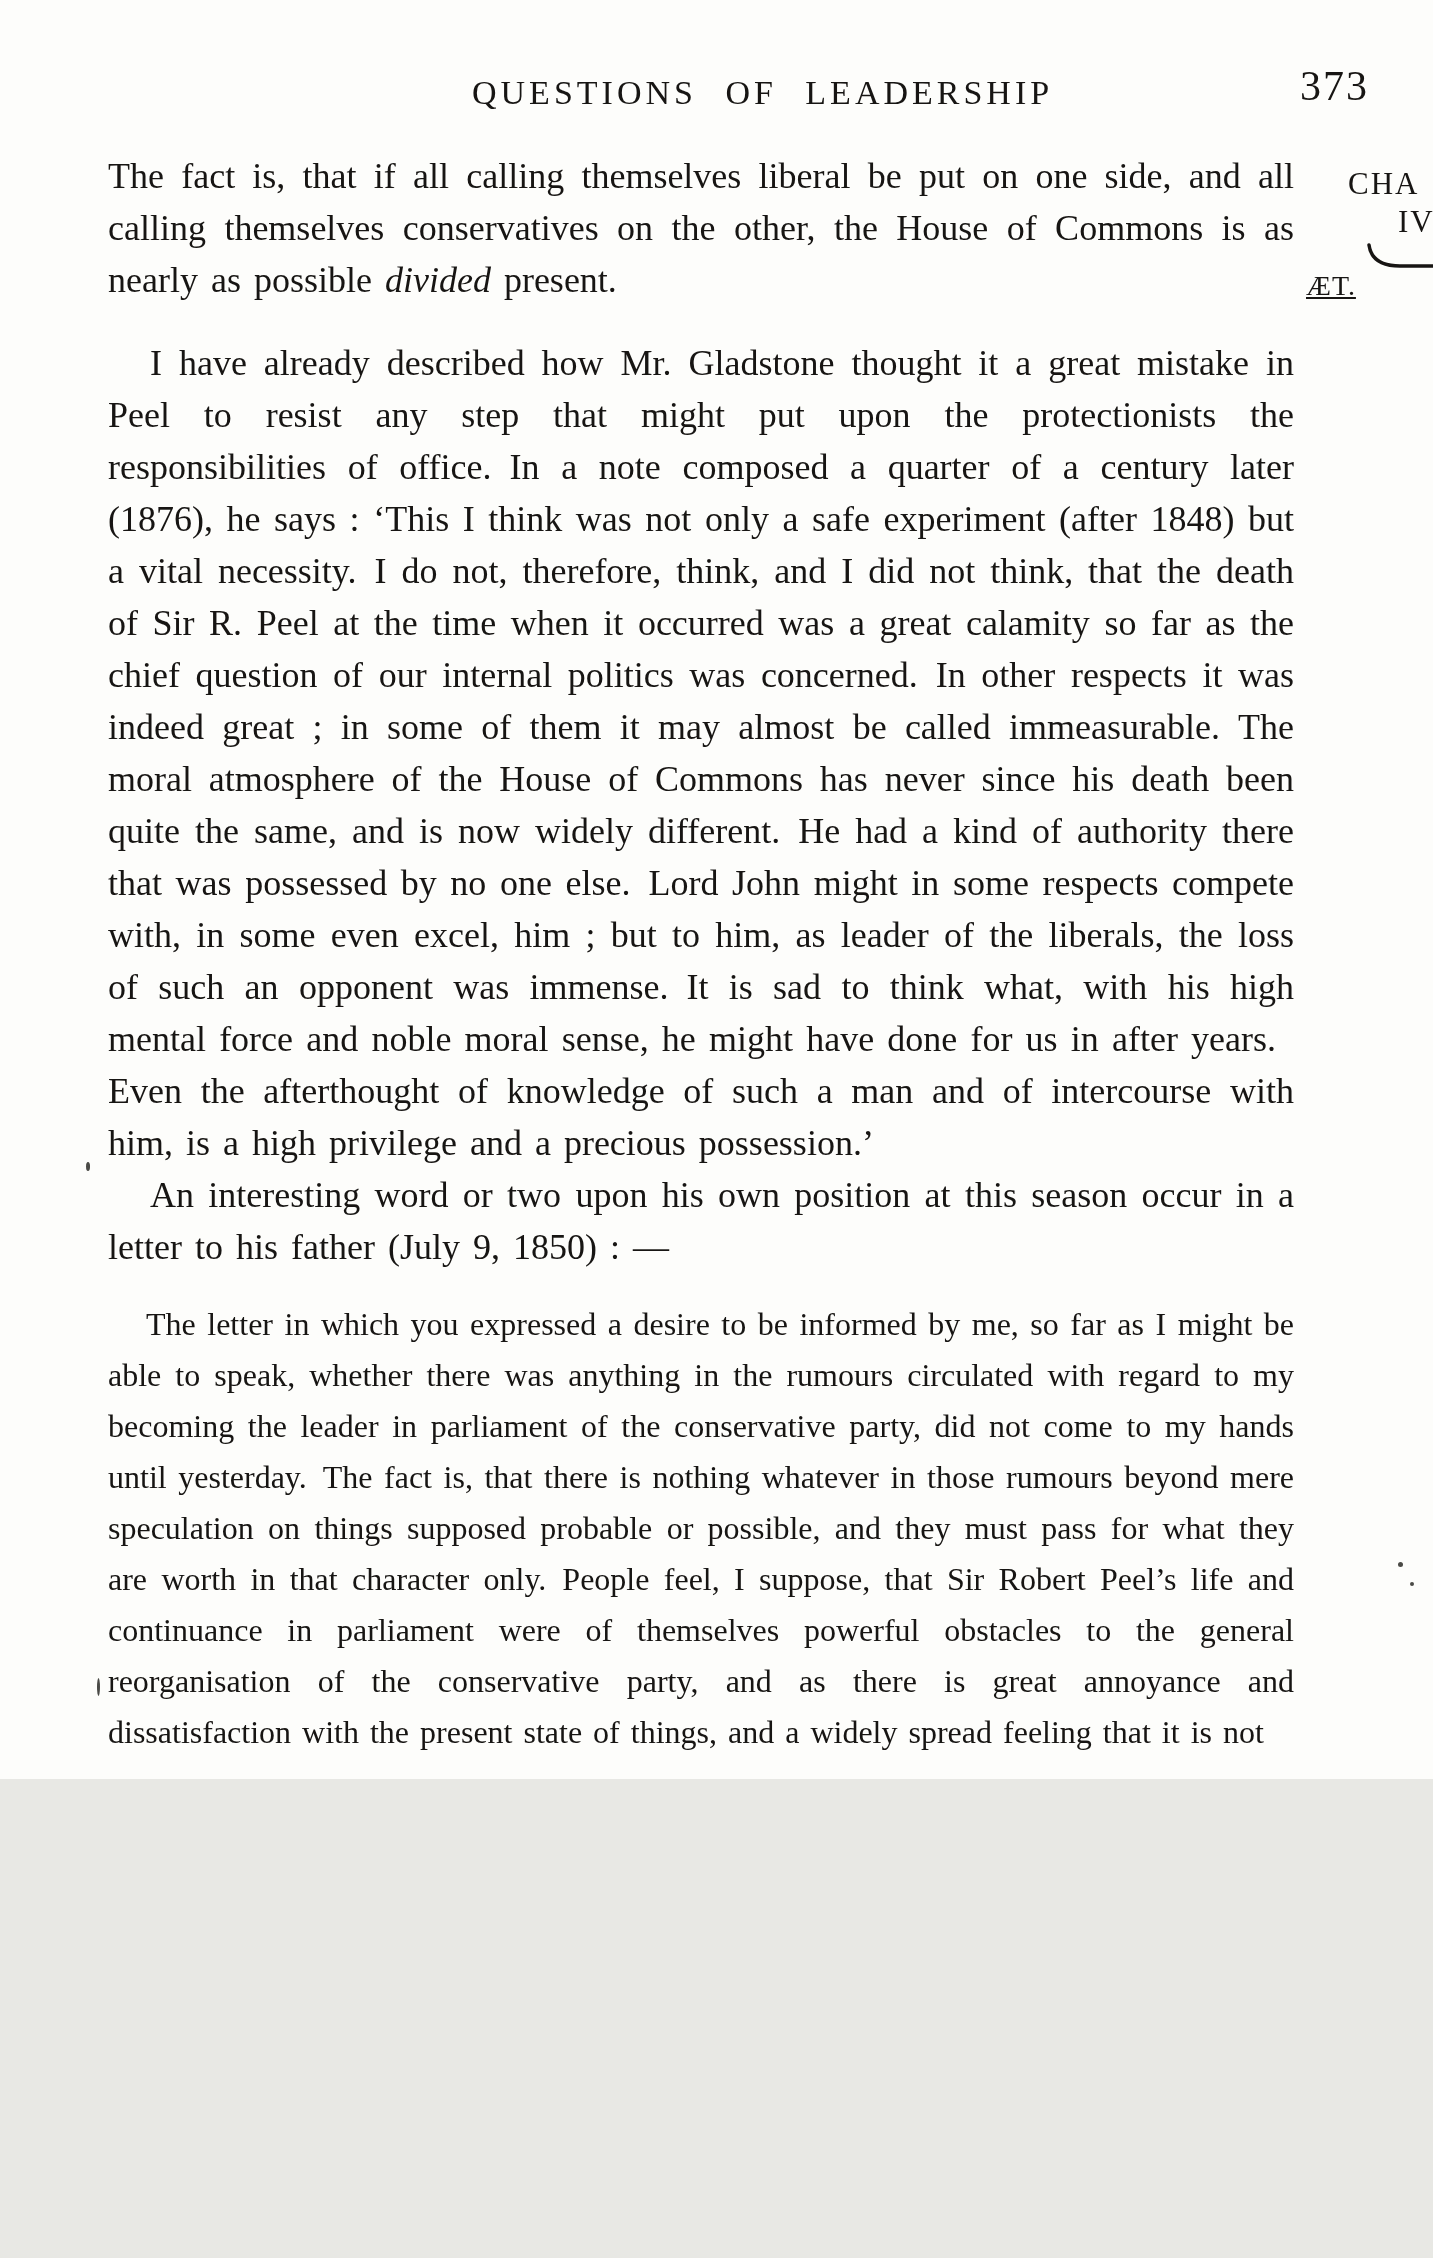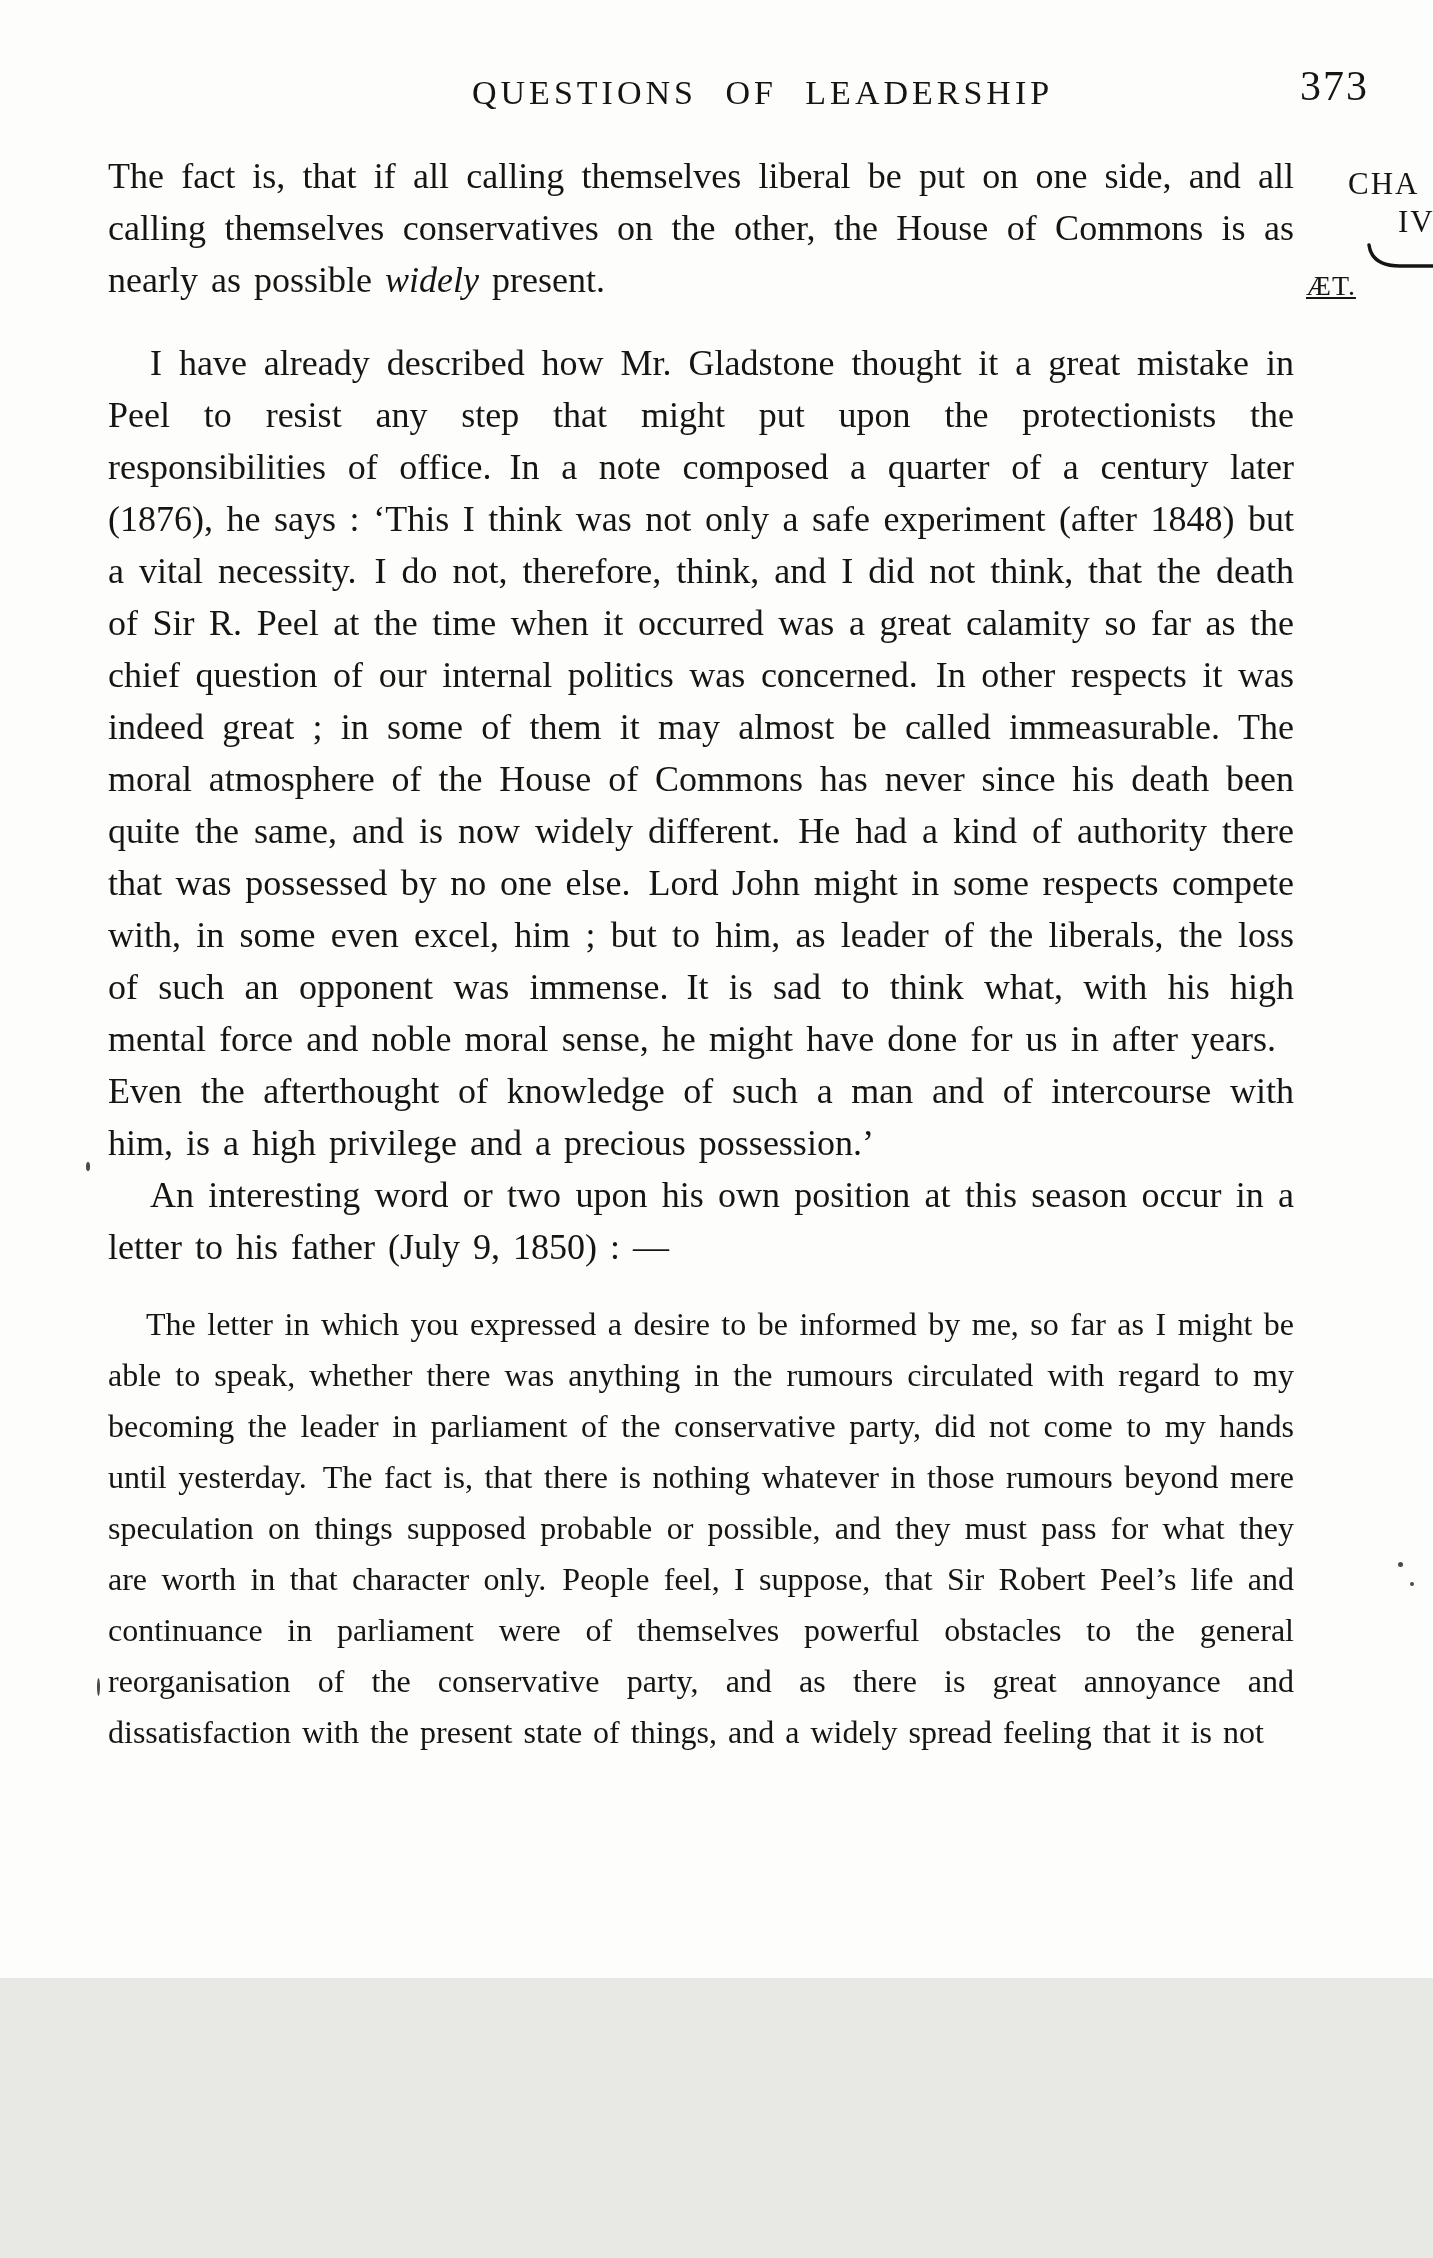--- a/index.html
+++ b/index.html
@@ -1,19 +1,19 @@
 <!DOCTYPE html>
 <html><head>
 <meta charset="utf-8">
 <style>
   html, body { margin: 0; padding: 0; background: #e8e8e4; }
   .page {
     position: relative;
     width: 1433px;
-    height: 1978px;
+    height: 1779px;
     background: #fdfdfb;
     overflow: hidden;
     font-family: "Liberation Serif", "DejaVu Serif", serif;
     color: #171513;
   }
   
   .running-title {
     position: absolute;
     left: 472px;
     top: 74px;
@@ -107,21 +107,21 @@
   <div class="margin-numeral">IV</div>
   <div class="margin-brace">
     <svg width="96" height="40" viewBox="0 0 96 40">
       <path d="M3,3 C5,18 16,24 34,24 L64,24 C78,24 84,27 88,38" fill="none" stroke="#171513" stroke-width="3.5" stroke-linecap="round"></path>
     </svg>
   </div>
   <div class="margin-aetat">ÆT.</div>
 
   <div class="text-column">
 
-    <p class="para"><span>The fact is, that if all calling themselves liberal be put on one side, and all calling themselves conservatives on the other, the House of Commons is as nearly as possible </span><span class="italic">widely</span><span> present.</span></p>
+    <p class="para"><span>The fact is, that if all calling themselves liberal be put on one side, and all calling themselves conservatives on the other, the House of Commons is as nearly as possible </span><span class="italic">divided</span><span> present.</span></p>
 
     <p class="para indent">I have already described how Mr. Gladstone thought it a great mistake in Peel to resist any step that might put upon the protectionists the responsibilities of office. In a note composed a quarter of a century later (1876), he says&nbsp;: ‘This I think was not only a safe experiment (after 1848) but a vital necessity. I do not, therefore, think, and I did not think, that the death of Sir R. Peel at the time when it occurred was a great calamity so far as the chief question of our internal politics was concerned. In other respects it was indeed great&nbsp;; in some of them it may almost be called immeasurable. The moral atmosphere of the House of Commons has never since his death been quite the same, and is now widely different. He had a kind of authority there that was possessed by no one else. Lord John might in some respects compete with, in some even excel, him&nbsp;; but to him, as leader of the liberals, the loss of such an opponent was immense. It is sad to think what, with his high mental force and noble moral sense, he might have done for us in after years. Even the afterthought of knowledge of such a man and of intercourse with him, is a high privilege and a precious possession.’</p>
 
     <p class="para indent no-gap">An interesting word or two upon his own position at this season occur in a letter to his father (July 9, 1850)&nbsp;:&nbsp;—</p>
 
     <p class="letter-quote">The letter in which you expressed a desire to be informed by me, so far as I might be able to speak, whether there was anything in the rumours circulated with regard to my becoming the leader in parliament of the conservative party, did not come to my hands until yesterday. The fact is, that there is nothing whatever in those rumours beyond mere speculation on things supposed probable or possible, and they must pass for what they are worth in that character only. People feel, I suppose, that Sir Robert Peel’s life and continuance in parliament were of themselves powerful obstacles to the general reorganisation of the conservative party, and as there is great annoyance and dissatisfaction with the present state of things, and a widely spread feeling that it is not</p>
 
   </div>
 
   <div class="speck" style="left:86px;  top:1162px; width:4px;  height:9px;"></div>

